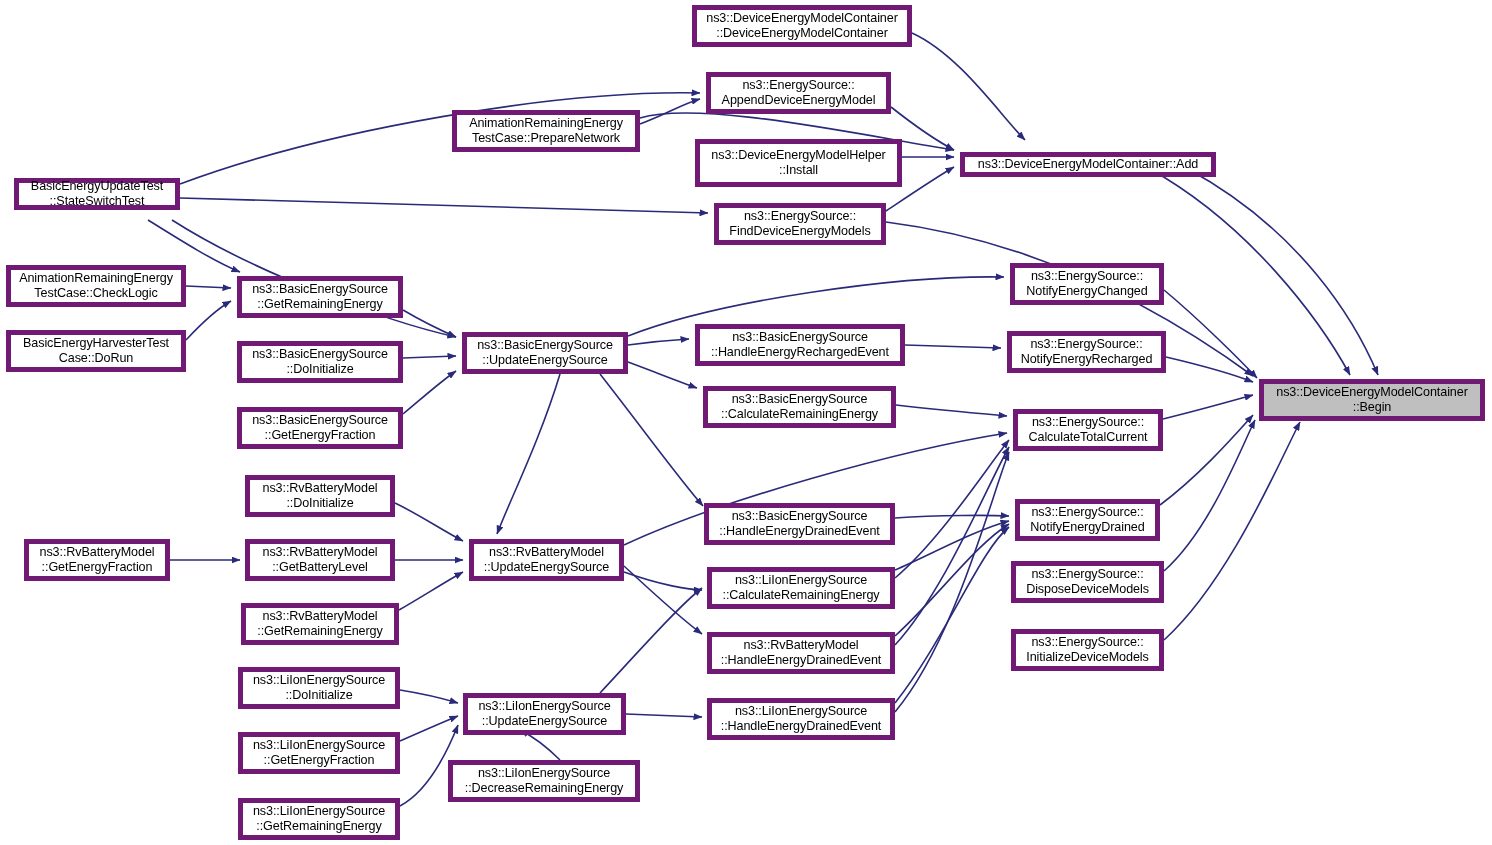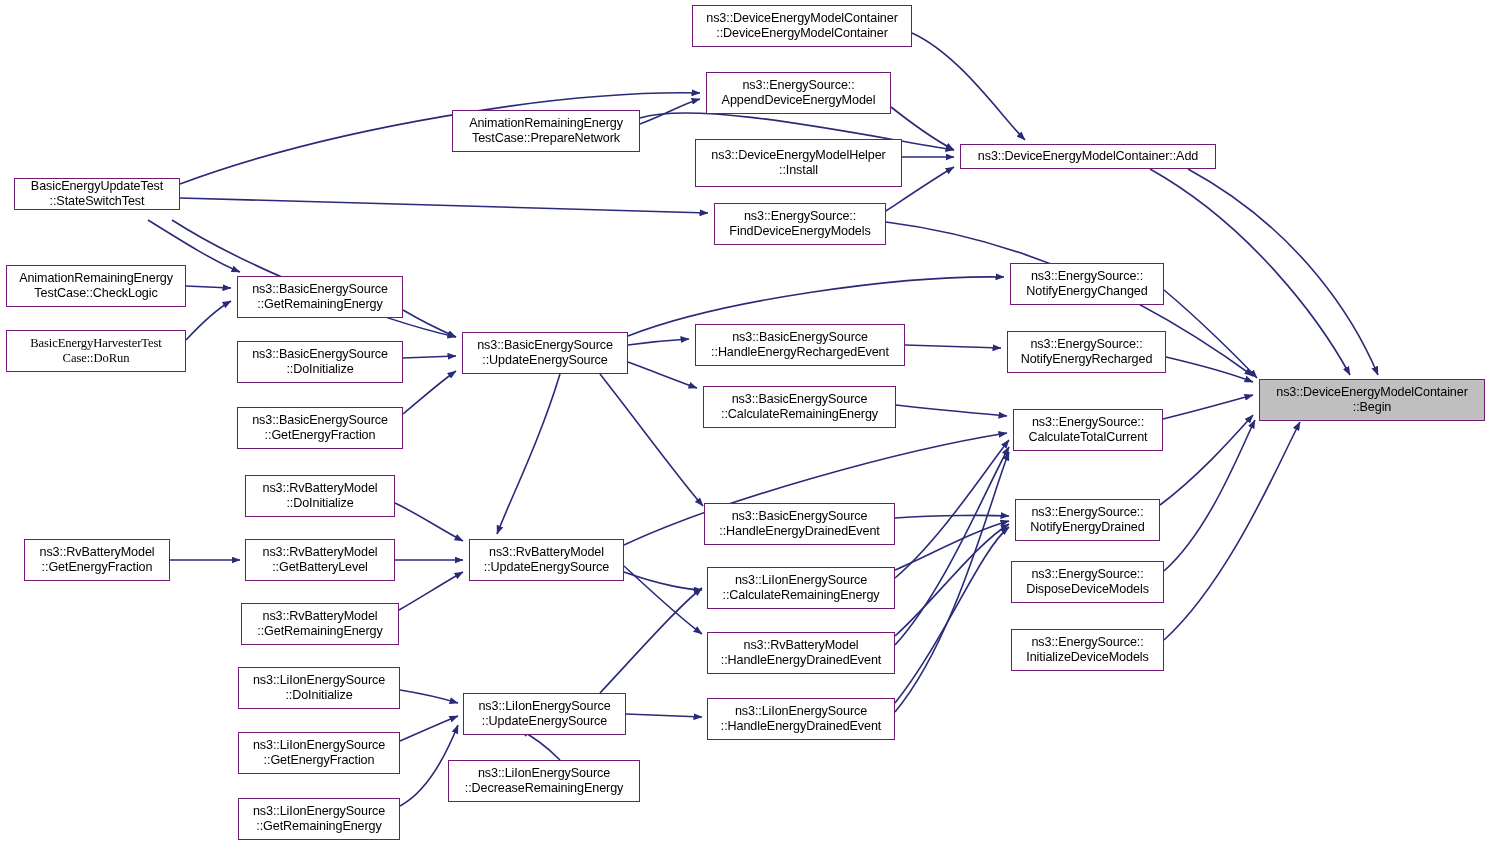--- a/index.html
+++ b/index.html
@@ -1,19 +1,19 @@
 <!DOCTYPE html>
 <html><head>
 <meta charset="utf-8">
 <style>
   html,body{margin:0;padding:0;background:#ffffff;}
   body{font-family:"Liberation Sans", sans-serif;}
   #canvas{position:relative;width:1492px;height:845px;background:#ffffff;overflow:hidden;}
   #edges{position:absolute;left:0;top:0;width:1492px;height:845px;}
-  .node{position:absolute;box-sizing:border-box;border:1px solid #701a75;
+  .node{position:absolute;box-sizing:border-box;border:5px solid #701a75;
         background:#ffffff;display:flex;align-items:center;justify-content:center;
         text-align:center;color:#000000;font-size:12.6px;line-height:1.22;
         font-family:"Liberation Sans", sans-serif;letter-spacing:-0.1px;
         padding:0 3px;}
   .node.highlight{background:#bfbfbf;}
   .node span{display:block;white-space:pre-line;}
 </style>
 </head>
 <body>
 
@@ -88,21 +88,21 @@
 AppendDeviceEnergyModel</span>
       </div>
       <div class="node" style="left: 452px; top: 110px; width: 188px; height: 42px;">
         <span>AnimationRemainingEnergy
 TestCase::PrepareNetwork</span>
       </div>
       <div class="node" style="left: 695px; top: 139px; width: 207px; height: 48px; justify-content: center;">
         <span>ns3::DeviceEnergyModelHelper
 ::Install</span>
       </div>
-      <div class="node" style="left: 960px; top: 144px; width: 256px; height: 25px;">
+      <div class="node" style="left: 960px; top: 152px; width: 256px; height: 25px;">
         <span>ns3::DeviceEnergyModelContainer::Add</span>
       </div>
       <div class="node" style="left: 14px; top: 178px; width: 166px; height: 32px;">
         <span>BasicEnergyUpdateTest
 ::StateSwitchTest</span>
       </div>
       <div class="node" style="left: 714px; top: 203px; width: 172px; height: 42px;">
         <span>ns3::EnergySource::
 FindDeviceEnergyModels</span>
       </div>
@@ -115,21 +115,21 @@
 TestCase::CheckLogic</span>
       </div>
       <div class="node" style="left: 237px; top: 276px; width: 166px; height: 42px;">
         <span>ns3::BasicEnergySource
 ::GetRemainingEnergy</span>
       </div>
       <div class="node" style="left: 695px; top: 324px; width: 210px; height: 42px;">
         <span>ns3::BasicEnergySource
 ::HandleEnergyRechargedEvent</span>
       </div>
-      <div class="node" style="left: 6px; top: 330px; width: 180px; height: 42px; font-family: Liberation Serif, serif;">
+      <div class="node" style="left: 6px; top: 330px; width: 180px; height: 42px;">
         <span>BasicEnergyHarvesterTest
 Case::DoRun</span>
       </div>
       <div class="node" style="left: 462px; top: 332px; width: 166px; height: 42px;">
         <span>ns3::BasicEnergySource
 ::UpdateEnergySource</span>
       </div>
       <div class="node" style="left: 1007px; top: 331px; width: 159px; height: 42px;">
         <span>ns3::EnergySource::
 NotifyEnergyRecharged</span>

